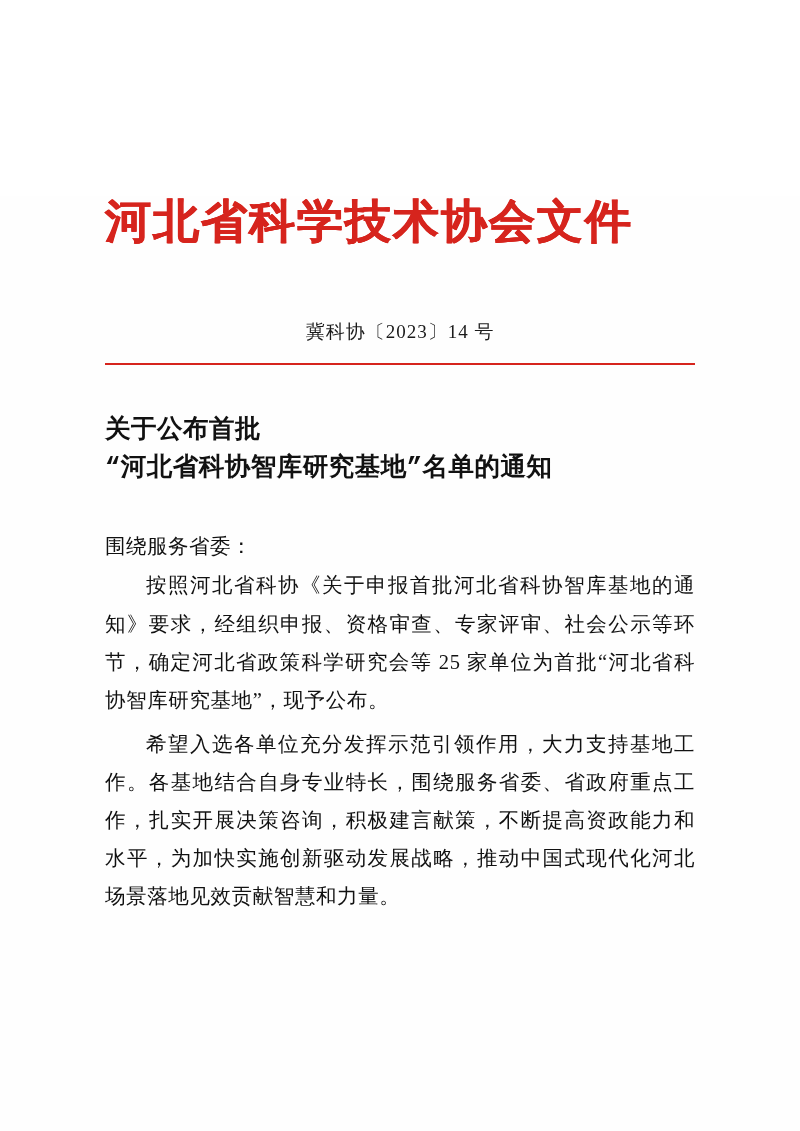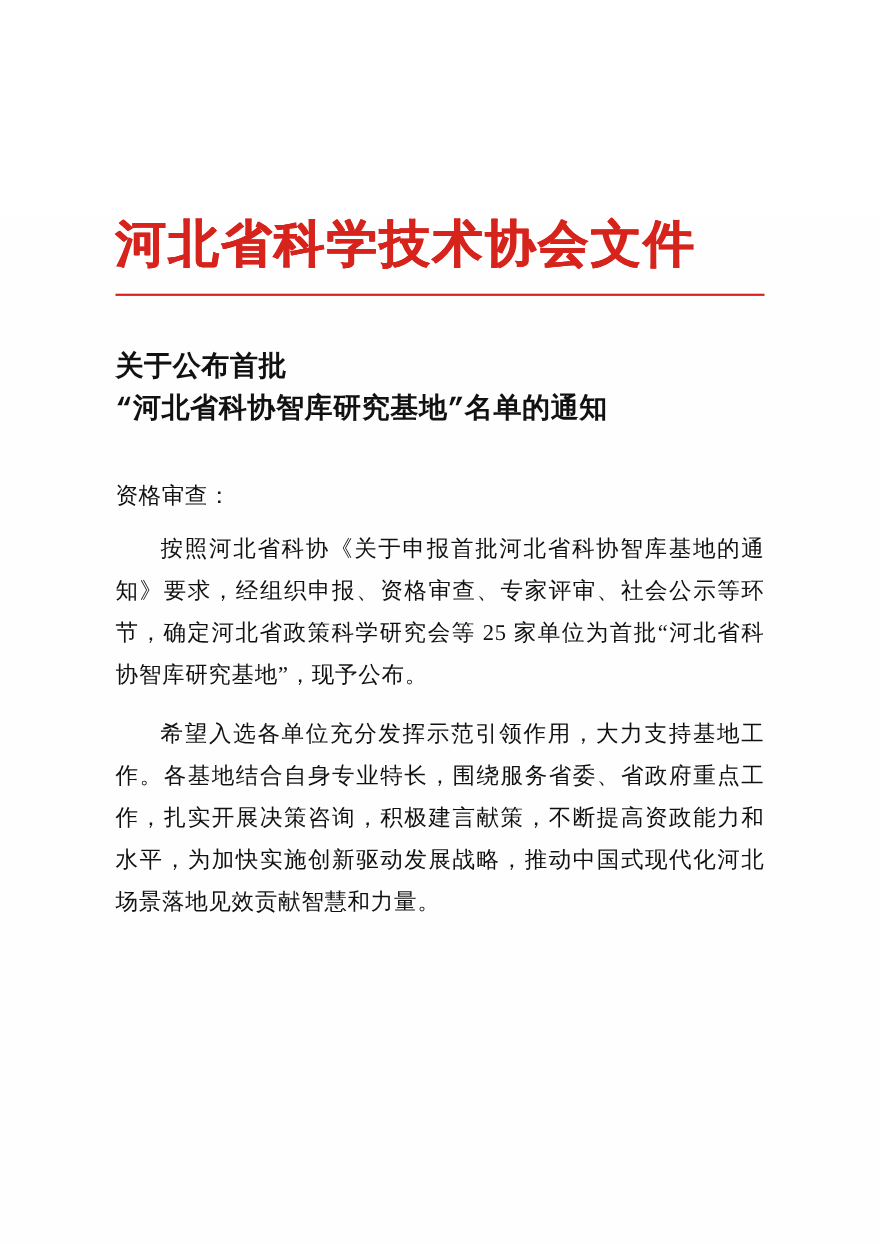--- a/index.html
+++ b/index.html
@@ -60,43 +60,44 @@
     font-size: 25.5px;
     font-family: Liberation Mono, monospace;
   }
   .salutation {
     margin-top: 44px;
     font-size: 20.5px;
     color: #111111;
     letter-spacing: 0.5px;
   }
   .body-par {
-    margin-top: 16px;
+    margin-top: 6px;
     font-size: 20.5px;
     line-height: 1.86;
     color: #111111;
     text-align: justify;
     text-indent: 41px;
     letter-spacing: 0.6px;
   }
 </style>
 </head>
 <body>
 
 <div class="page">
 
   <div class="masthead">河北省科学技术协会文件</div>
 
+  <div class="doc-number">冀科协〔2023〕14 号</div>
 
   <div class="red-rule"></div>
 
   <div class="title-block">
     <div>关于公布首批</div>
     <div class="title-line2">“河北省科协智库研究基地”名单的通知</div>
   </div>
 
-  <div class="salutation">资格审查：</div>
+  <div class="salutation">围绕服务省委：</div>
 
   <div class="body-par">按照河北省科协《关于申报首批河北省科协智库基地的通知》要求，经组织申报、资格审查、专家评审、社会公示等环节，确定河北省政策科学研究会等 25 家单位为首批“河北省科协智库研究基地”，现予公布。</div>
 
   <div class="body-par">希望入选各单位充分发挥示范引领作用，大力支持基地工作。各基地结合自身专业特长，围绕服务省委、省政府重点工作，扎实开展决策咨询，积极建言献策，不断提高资政能力和水平，为加快实施创新驱动发展战略，推动中国式现代化河北场景落地见效贡献智慧和力量。</div>
 
 </div>
 
 </body></html>

